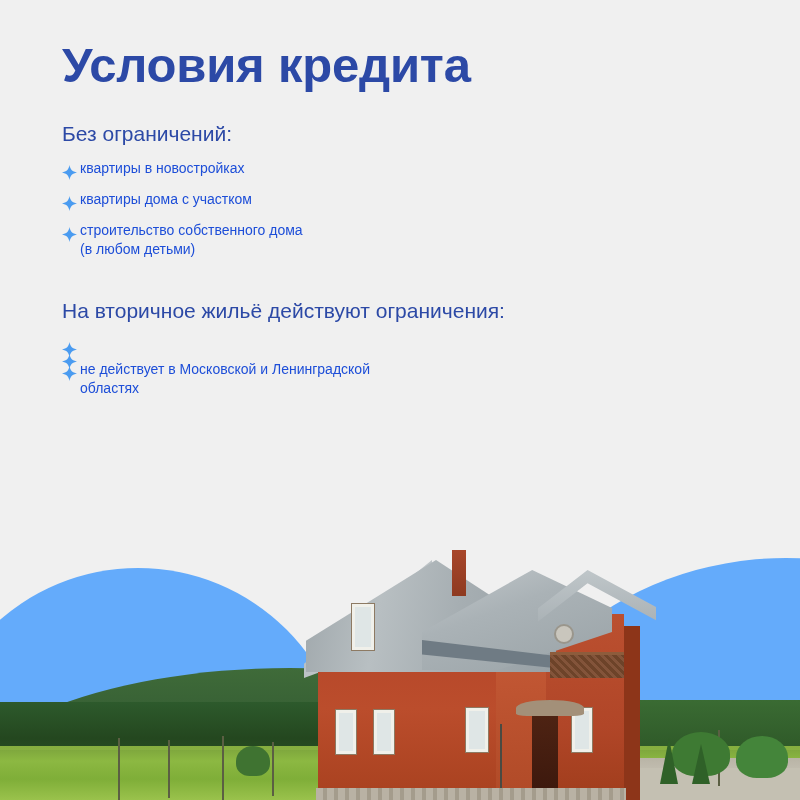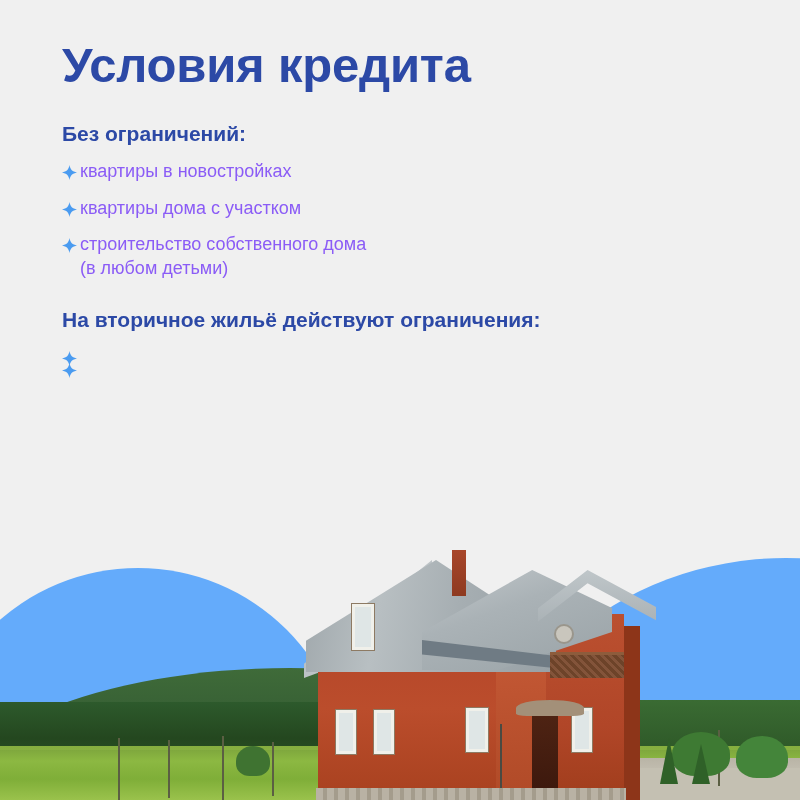--- a/index.html
+++ b/index.html
@@ -35,45 +35,45 @@
     font-size:49px;
     font-weight:bold;
     color:#2c49a6;
     letter-spacing:-0.2px;
     line-height:1.12;
     margin-bottom:28px;
   }
   .section { margin-bottom:4px; }
   .section-heading {
     font-size:21px;
-    font-weight:bold;
+    font-weight:normal;
     color:#2c49a6;
     line-height:1.2;
     margin-bottom:13px;
   }
-  .section + .section { margin-top:26px; }
+  .section + .section { margin-top:39px; }
   .bullets { list-style:none; }
   .bullet {
     position:relative;
     display:flex;
     align-items:flex-start;
     padding-left:18px;
     margin-bottom:12px;
   }
   .bullet:last-child { margin-bottom:0; }
   .bullet-icon {
     position:absolute;
     left:0; top:6px;
     width:15px; height:15px;
     flex:0 0 auto;
   }
   .bullet-icon svg { display:block; width:15px; height:15px; }
   .bullet-text {
-    font-size:18px;
-    color:#8b5cf6;
+    font-size:14px;
+    color:#1d4ed8;
     line-height:1.36;
     white-space:pre-line;
   }
 
   
   .photo {
     position:absolute;
     left:0; bottom:0;
     width:800px; height:250px;
     overflow:hidden;
@@ -339,20 +339,29 @@
               <path d="M8 0 C9 5 11 7 16 8 C11 9 9 11 8 16 C7 11 5 9 0 8 C5 7 7 5 8 0 Z" fill="#4a9bf0"></path>
             </svg>
           </span>
         </li>
         <li class="bullet">
           <span class="bullet-icon">
             <svg viewBox="0 0 16 16" xmlns="http://www.w3.org/2000/svg">
               <path d="M8 0 C9 5 11 7 16 8 C11 9 9 11 8 16 C7 11 5 9 0 8 C5 7 7 5 8 0 Z" fill="#4a9bf0"></path>
             </svg>
           </span>
+        </li>
+        <li class="bullet">
+          <span class="bullet-icon">
+            <svg viewBox="0 0 16 16" xmlns="http://www.w3.org/2000/svg">
+              <path d="M8 0 C9 5 11 7 16 8 C11 9 9 11 8 16 C7 11 5 9 0 8 C5 7 7 5 8 0 Z" fill="#4a9bf0"></path>
+            </svg>
+          </span>
+          <span class="bullet-text">не действует в Московской и Ленинградской
+областях</span>
         </li>
       </ul>
     </div>
 
   </div>
 
   <div class="photo">
     <div class="photo-inner">
 
       <div class="arc-left"></div>

